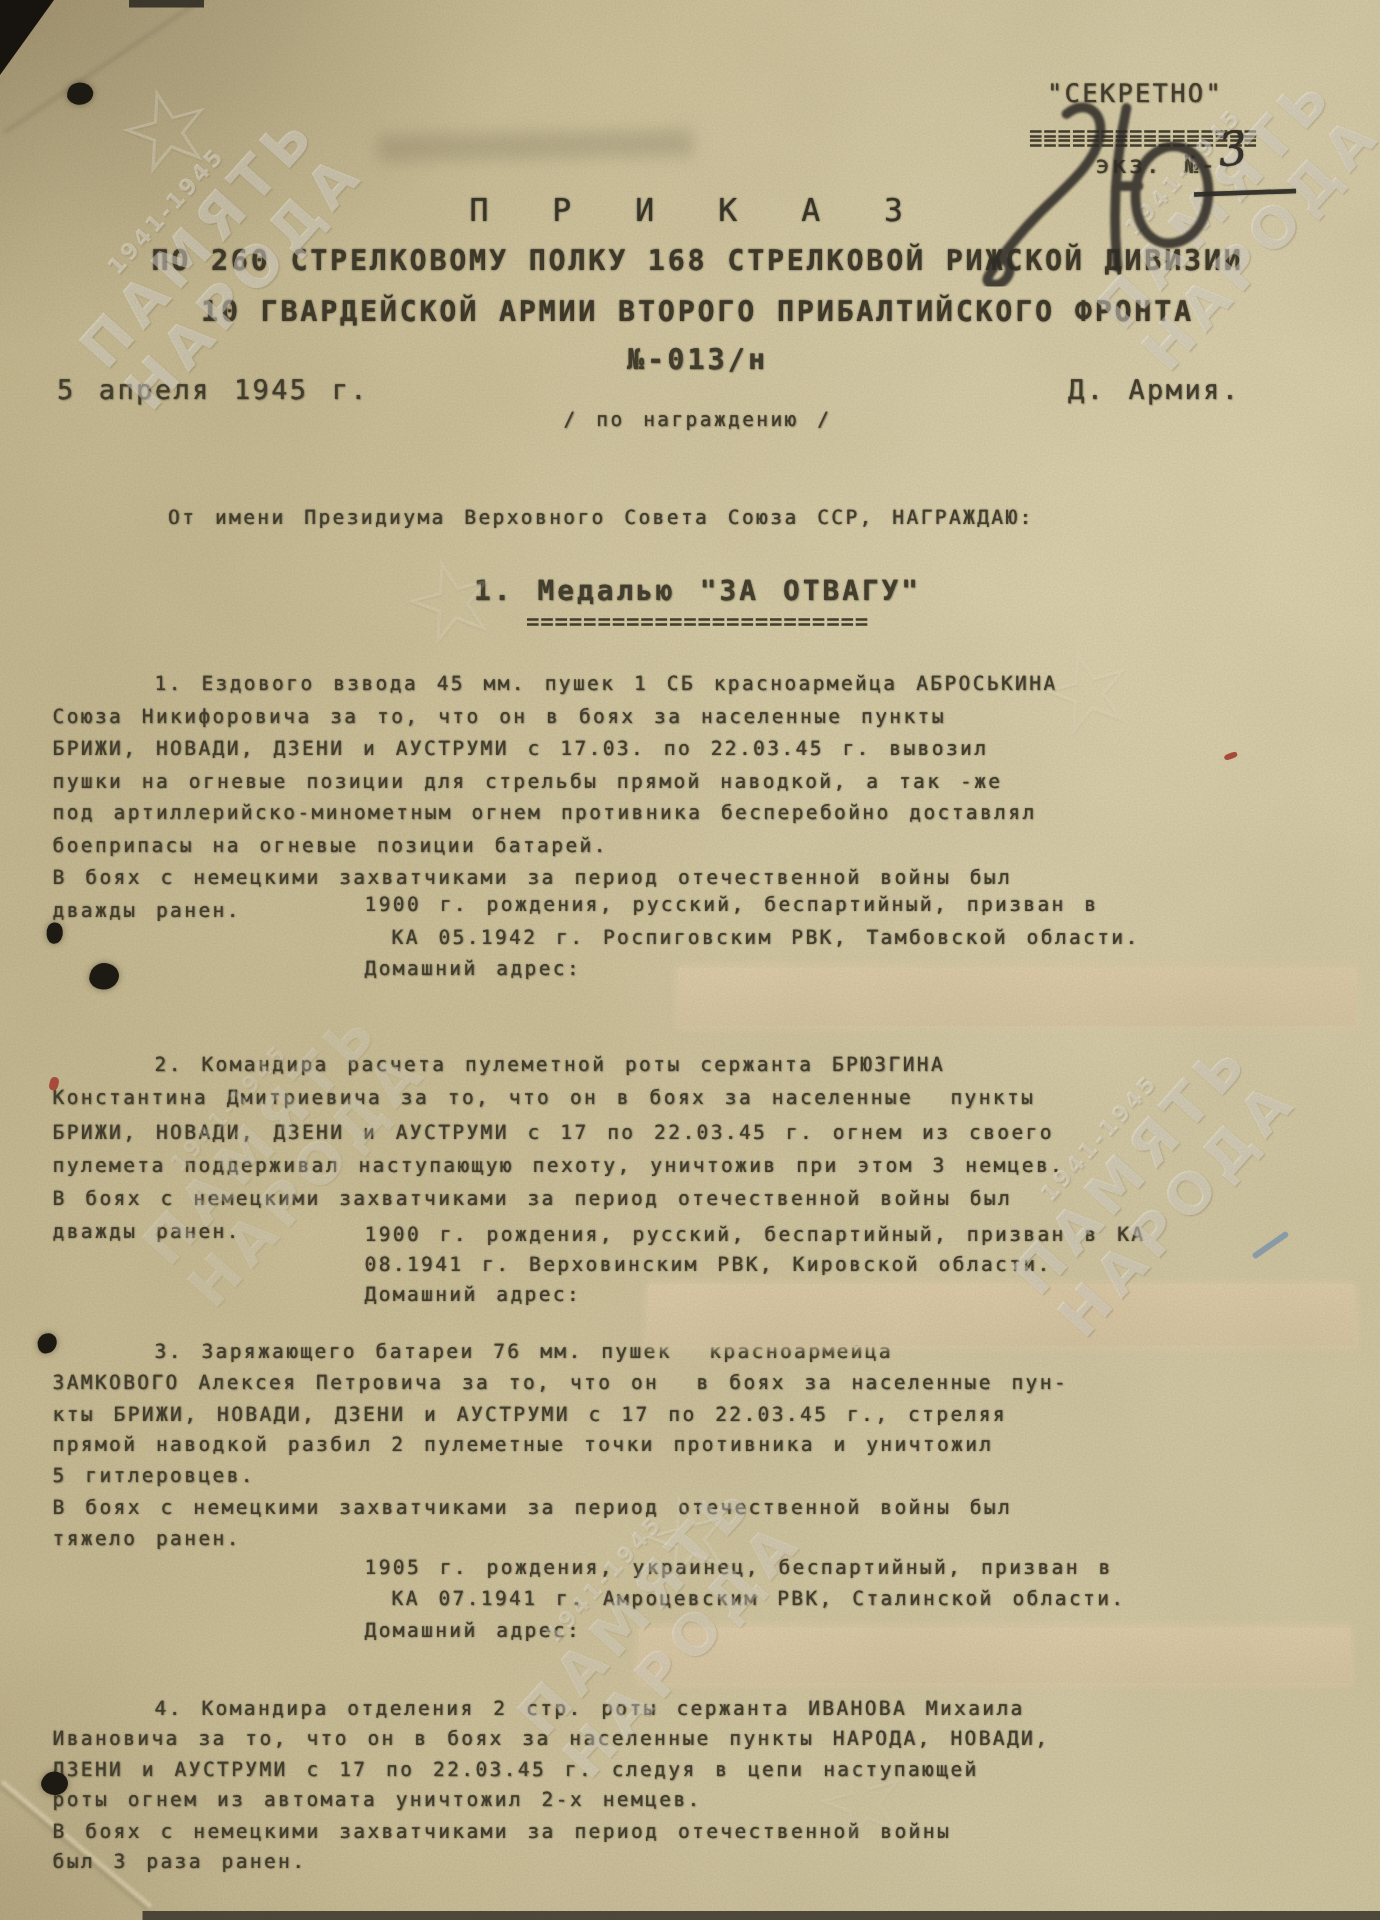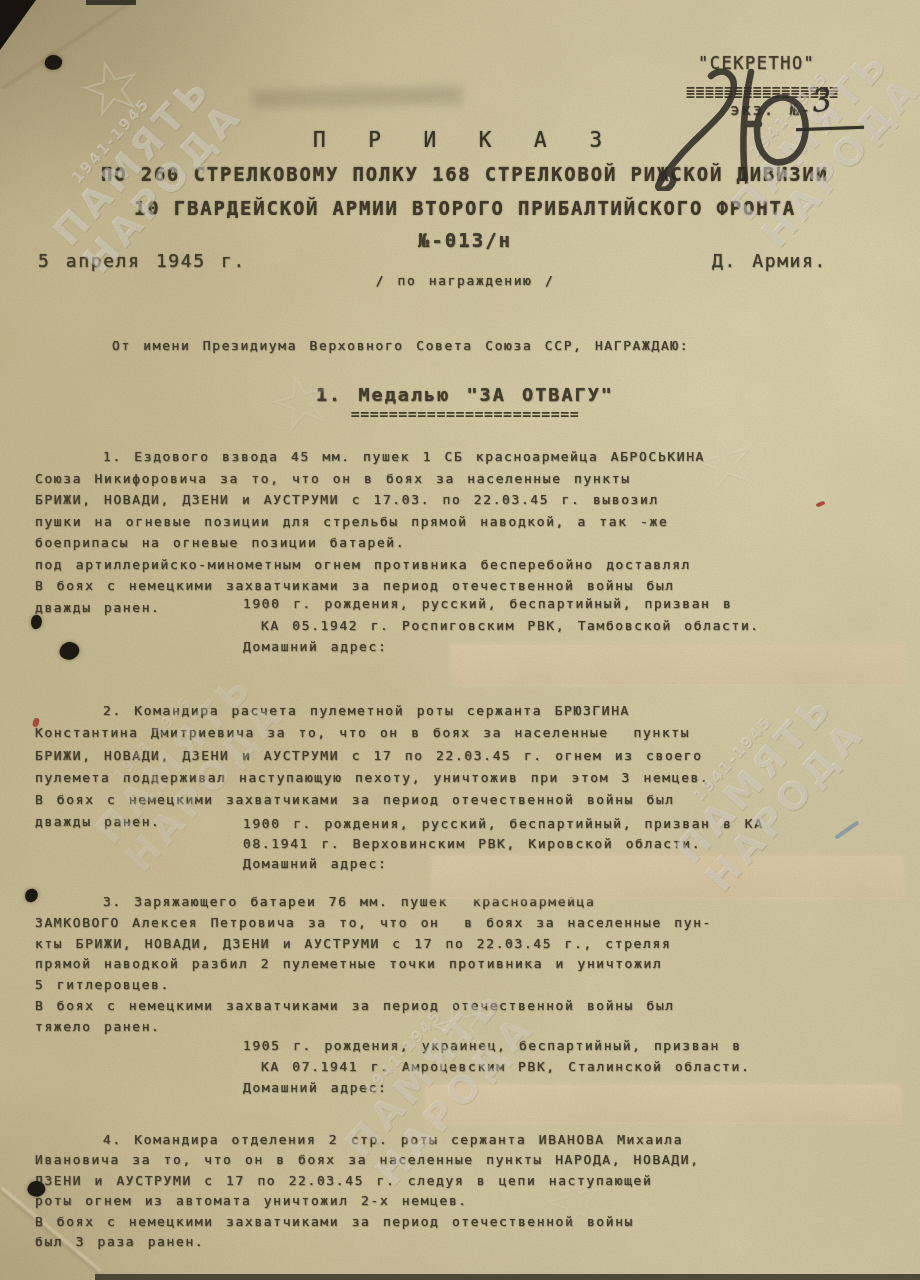--- a/index.html
+++ b/index.html
@@ -140,22 +140,22 @@
 
   <div class="abs t ln" style="left:112px;top:338px">От имени Президиума Верховного Совета Союза ССР, НАГРАЖДАЮ:</div>
   <div class="blk center aw t" style="top:384px">1. Медалью "ЗА ОТВАГУ"</div>
   <div class="blk center eqrow" style="top:405px">========================</div>
 
   <div class="blk t" style="top:446px;line-height:21.5px">
     <div class="ln ind">1. Ездового взвода 45 мм. пушек 1 СБ красноармейца АБРОСЬКИНА</div>
     <div class="ln">Союза Никифоровича за то, что он в боях за населенные пункты</div>
     <div class="ln">БРИЖИ, НОВАДИ, ДЗЕНИ и АУСТРУМИ с 17.03. по 22.03.45 г. вывозил</div>
     <div class="ln">пушки на огневые позиции для стрельбы прямой наводкой, а так -же</div>
+    <div class="ln">под артиллерийско-минометным огнем противника бесперебойно доставлял</div>
     <div class="ln">боеприпасы на огневые позиции батарей.</div>
-    <div class="ln">под артиллерийско-минометным огнем противника бесперебойно доставлял</div>
     <div class="ln">В боях с немецкими захватчиками за период отечественной войны был</div>
     <div class="ln">дважды ранен.</div>
   </div>
   <div class="abs t" style="left:243px;top:593px;line-height:21.5px">
     <div class="ln">1900 г. рождения, русский, беспартийный, призван в</div>
     <div class="ln shift">КА 05.1942 г. Роспиговским РВК, Тамбовской области.</div>
     <div class="ln">Домашний адрес:</div>
   </div>
   <div class="redact" style="left:452px;top:645px;width:452px;height:39px"></div>
 

